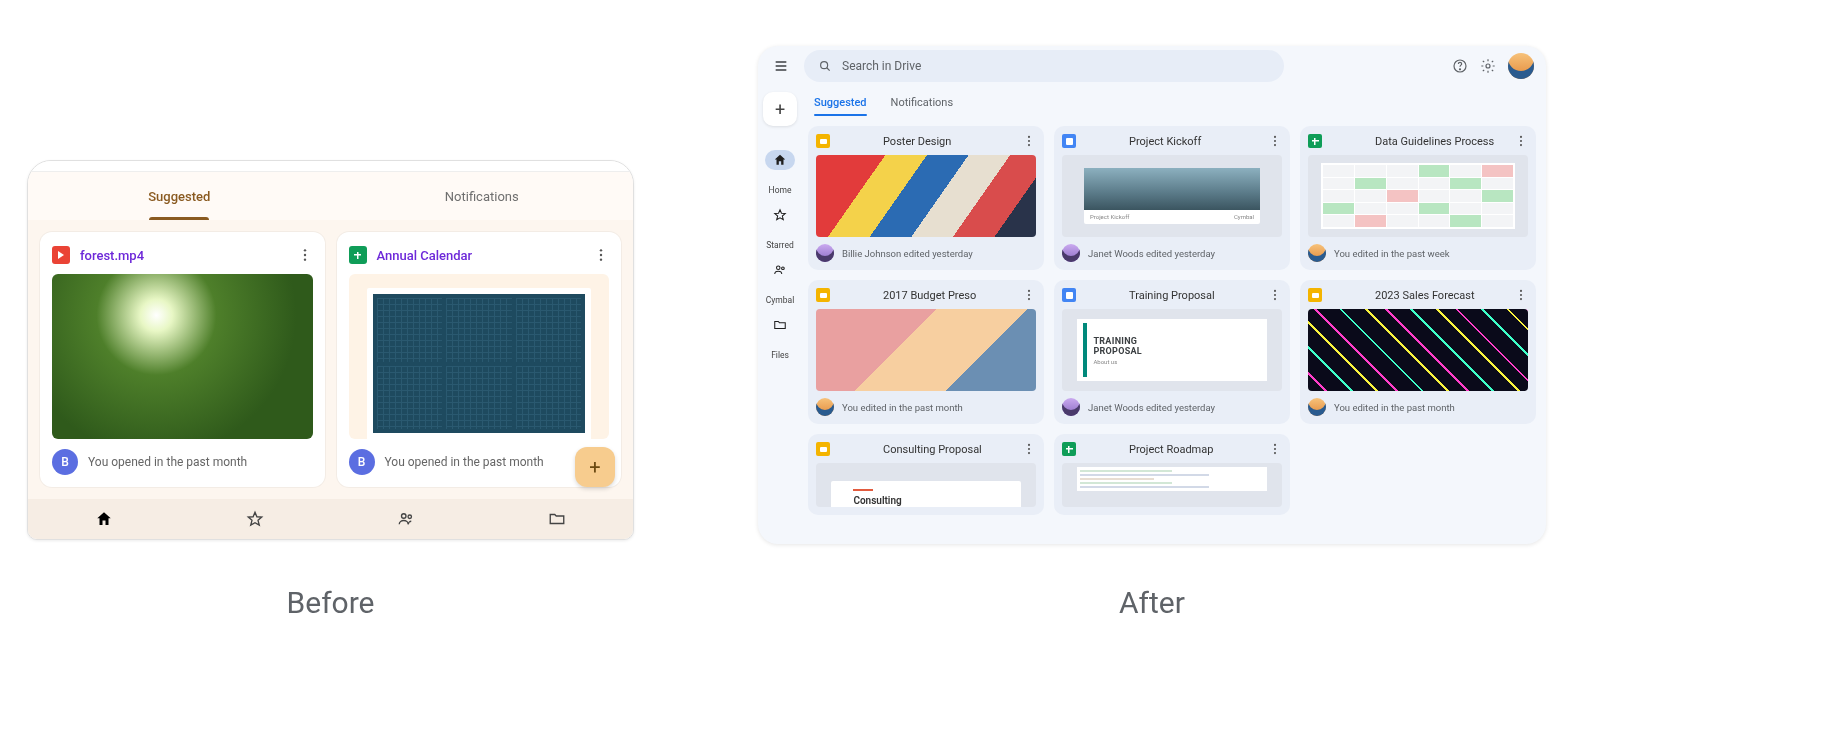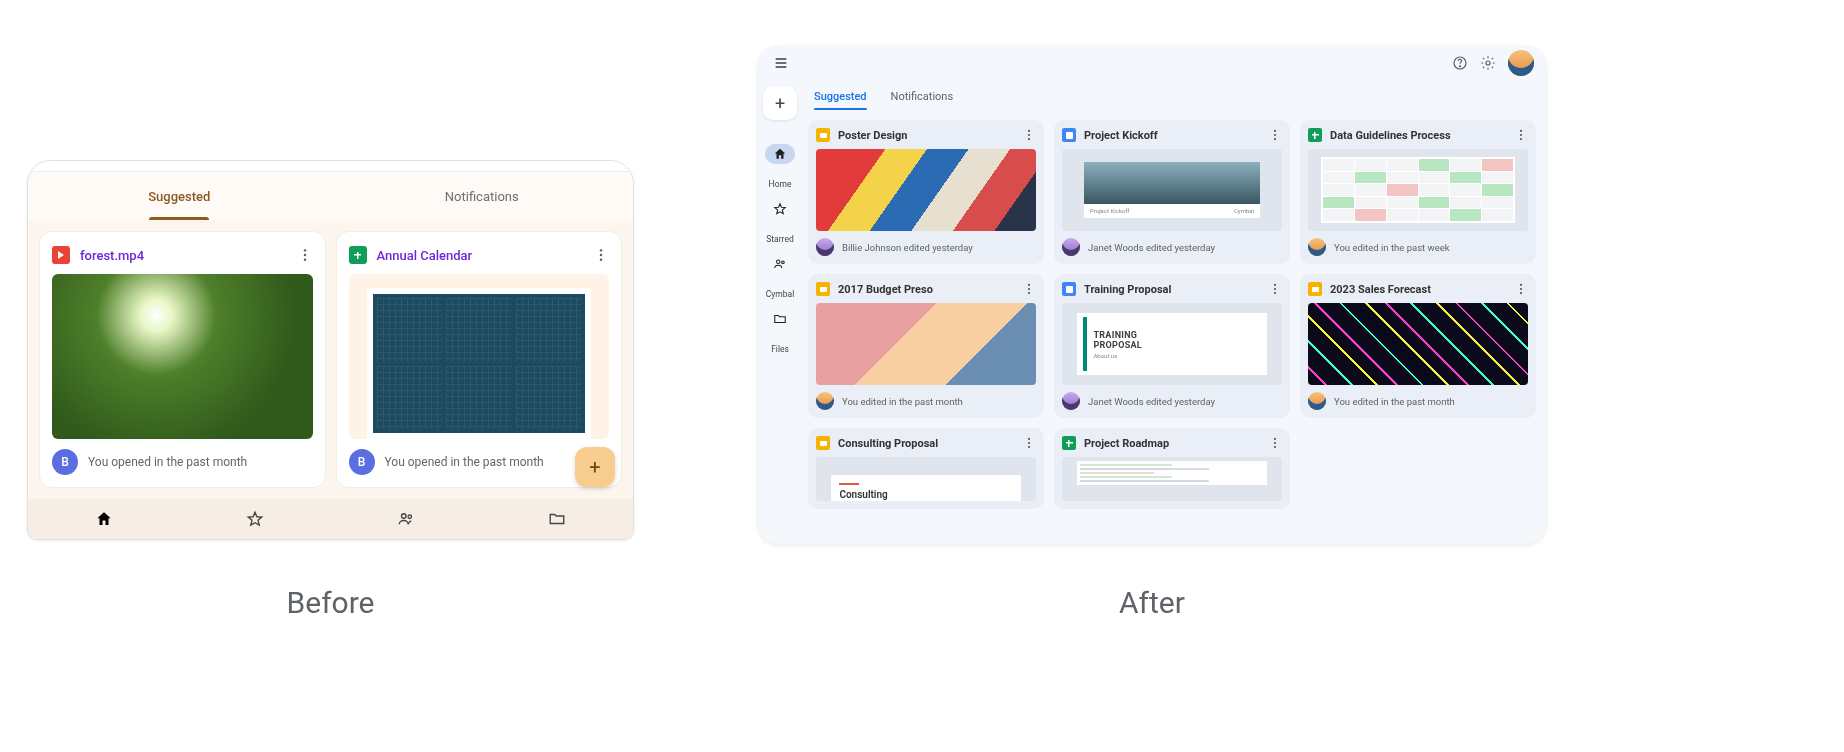--- a/index.html
+++ b/index.html
@@ -167,21 +167,21 @@
   .after-tab{font-size:11px;color:#5f6368;padding:6px 0;position:relative;}
   .after-tab.active{color:#1a73e8;font-weight:500;}
   .after-tab.active::after{content:"";position:absolute;left:0;right:0;bottom:-1px;height:2px;background:#1a73e8;border-radius:2px;}
   .after-grid{
     display:grid; grid-template-columns:repeat(3,1fr); gap:10px;
   }
   .after-card{
     background:#e9eef7; border-radius:10px; padding:8px; display:flex;flex-direction:column;gap:7px;
   }
   .after-card-head{display:flex;align-items:center;gap:8px;}
-  .after-card-title{font-size:11px;color:#333;font-weight:700;}
+  .after-card-title{font-size:11px;color:#333;font-weight:400;margin-left:45px;}
   .after-card-more{margin-left:auto;color:#555;}
   .after-thumb{height:82px;border-radius:4px;overflow:hidden;}
   .after-card-foot{display:flex;align-items:center;gap:8px;}
   .foot-avatar{width:18px;height:18px;border-radius:50%;background:linear-gradient(#f7c27a,#e28a3b);box-shadow:inset 0 -6px 0 #2a5b8f;}
   .foot-avatar.alt{background:linear-gradient(#caa9f0,#8a6bc3);box-shadow:inset 0 -6px 0 #4a3a6b;}
   .foot-text{font-size:9.5px;color:#5f6368;}
 
   
   .t-poster{background:
     linear-gradient(125deg,#e23b3b 0 25%,#f4d24a 25% 40%,#2b6bb3 40% 55%,#e7dfd0 55% 70%,#d94c4c 70% 85%,#29334a 85% 100%);
@@ -203,21 +203,21 @@
   .t-training-inner{width:86%;height:76%;background:#fff;display:flex;align-items:center;gap:6px;padding:4px 6px;}
   .t-training-bar{width:4px;height:100%;background:#00897b;}
   .t-training-txt .l1{font-size:9px;font-weight:700;letter-spacing:0.3px;}
   .t-training-txt .l2{font-size:6px;color:#888;margin-top:2px;}
   .t-sales{background:#0a0a1a;position:relative;overflow:hidden;}
   .t-sales::before{content:"";position:absolute;inset:0;background:
     repeating-linear-gradient(45deg,transparent 0 12px,#ff3ec9 12px 14px,transparent 14px 30px,#3effc9 30px 32px,transparent 32px 48px,#f9f23e 48px 50px);
     filter:blur(0.4px);
   }
   .t-consult{background:#e0e4ec;display:flex;align-items:flex-end;justify-content:center;}
-  .t-consult-inner{width:86%;height:60%;background:#fff;border-radius:2px 2px 0 0;padding:8px 8px 0 8px;}
+  .t-consult-inner{width:86%;height:60%;background:#fff;border-radius:2px 2px 0 0;padding:8px 8px 0 22px;}
   .t-consult-inner .dash{width:20px;height:2px;background:#e25b3e;margin-bottom:4px;}
   .t-consult-inner .t{font-size:10px;font-weight:600;color:#333;}
   .t-roadmap{background:#e0e4ec;display:flex;align-items:flex-start;justify-content:center;padding-top:4px;}
   .t-roadmap-inner{width:86%;height:60%;background:#fff;display:flex;flex-direction:column;gap:2px;padding:3px;}
   .t-roadmap-inner div{height:3px;}
   .t-roadmap-inner .a{background:#d2e7d6;width:50%;}
   .t-roadmap-inner .b{background:#d2d9e7;width:70%;}
   .t-roadmap-inner .c{background:#e7ddd2;width:40%;}
   .t-corp{background:linear-gradient(100deg,#f2d9ec 0 35%,#d0defc 35% 70%,#d9ecf2 70% 100%);}
 
@@ -344,20 +344,27 @@
 </div>
 <div class="label-before">Before</div>
 
 <div class="after-panel">
   <div class="after-topbar">
     <span class="after-menu">
       <svg class="ic16" viewBox="0 0 24 24" fill="none" stroke="#3c4043" stroke-width="2">
           <path d="M4 6h16M4 12h16M4 18h16"></path>
         </svg>
     </span>
+    <div class="after-search">
+      <svg class="ic14" viewBox="0 0 24 24" fill="none" stroke="#5f6368" stroke-width="2">
+          <circle cx="10.5" cy="10.5" r="6"></circle>
+          <path d="M20 20l-5-5"></path>
+        </svg>
+      <span>Search in Drive</span>
+    </div>
     <div class="after-top-right">
       <span>
         <svg class="ic16" viewBox="0 0 24 24" fill="none" stroke="#5f6368" stroke-width="1.8">
             <circle cx="12" cy="12" r="9"></circle>
             <path d="M9.5 9a2.5 2.5 0 115 0c0 1.5-2.5 2-2.5 4"></path>
             <circle cx="12" cy="17" r="0.8" fill="#5f6368"></circle>
           </svg>
       </span>
       <span>
         <svg class="ic16" viewBox="0 0 24 24" fill="none" stroke="#5f6368" stroke-width="1.8">

